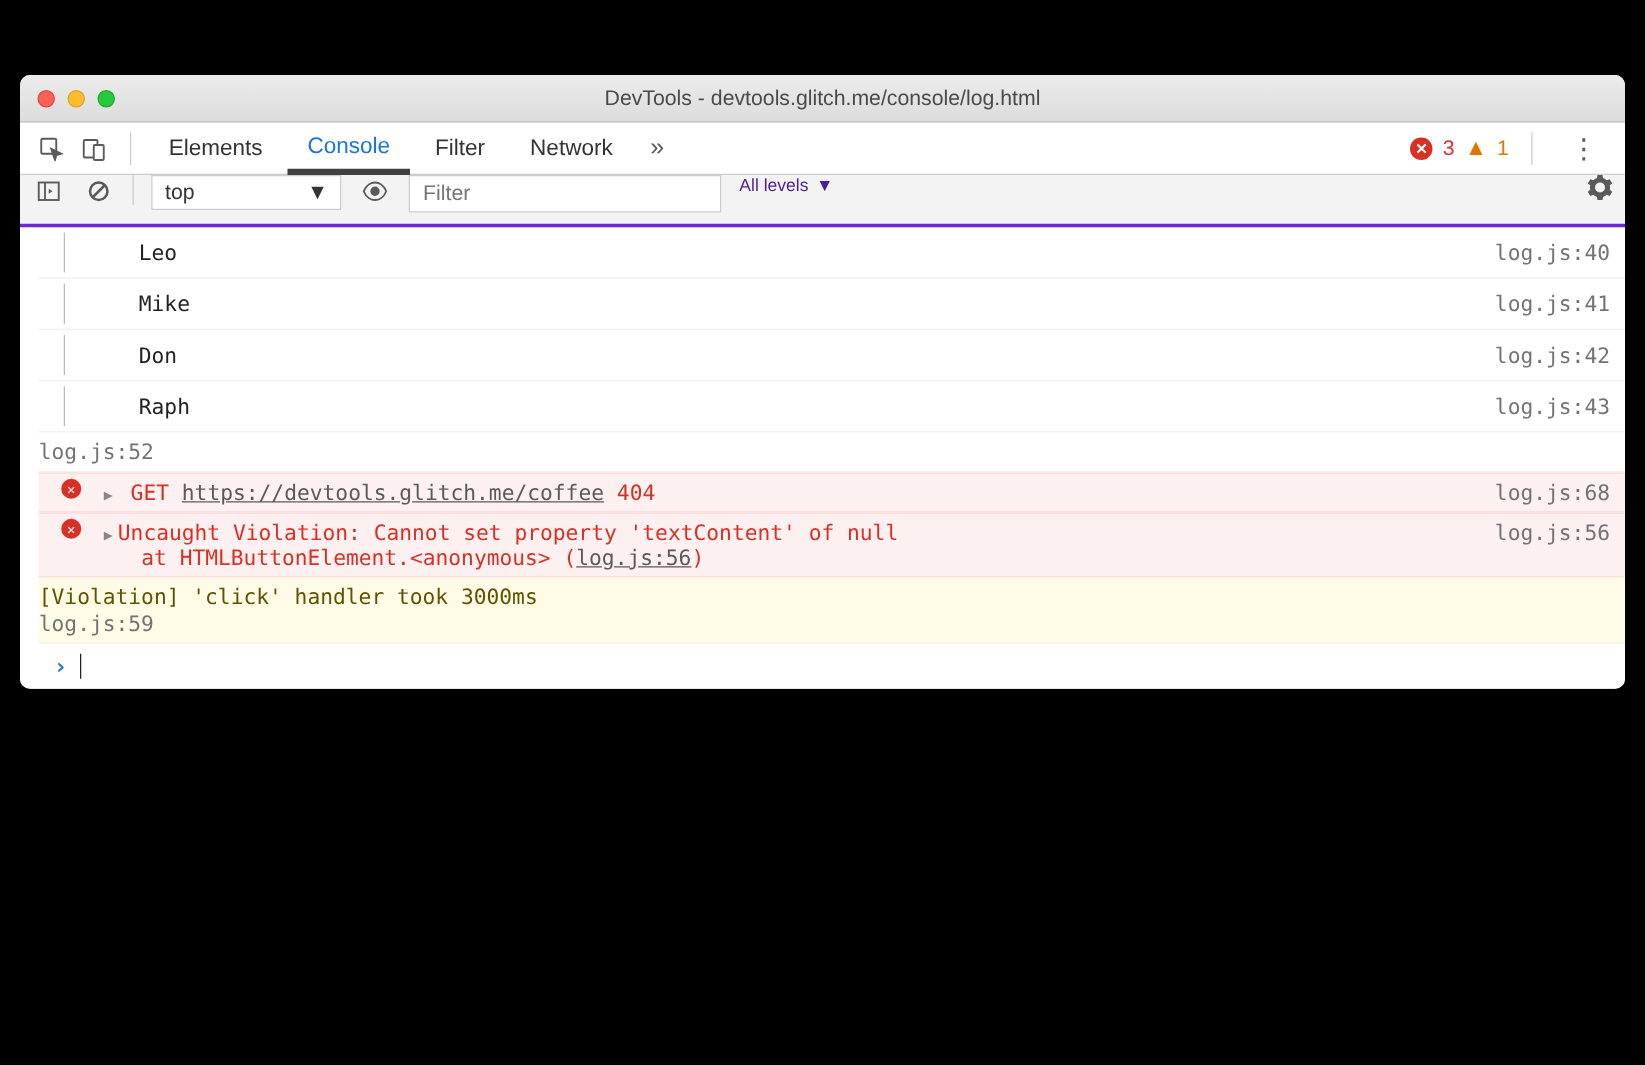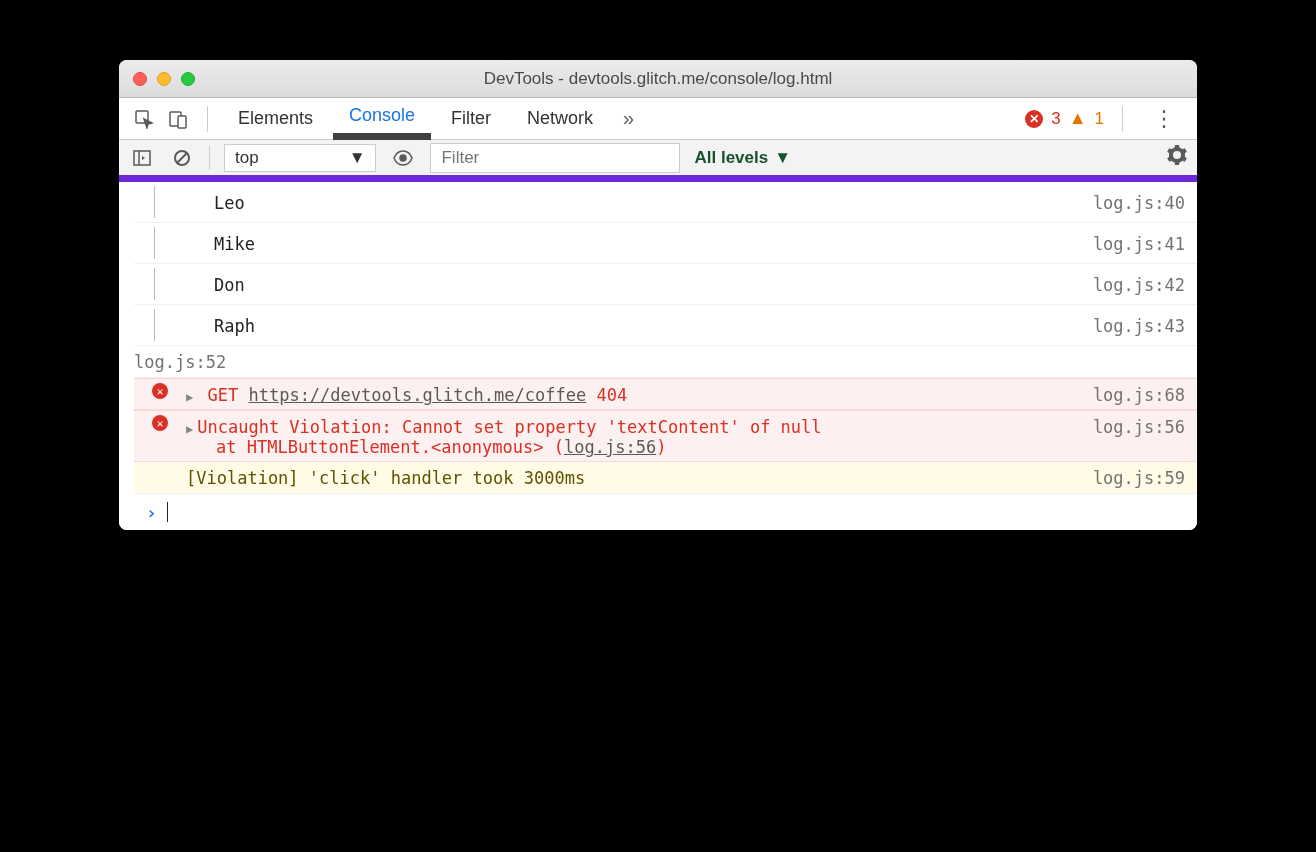--- a/index.html
+++ b/index.html
@@ -7,21 +7,21 @@
   background: #000;
   width: 1316px;
   height: 852px;
   font-family: -apple-system, BlinkMacSystemFont, "Segoe UI", sans-serif;
   display: flex;
   align-items: flex-start;
   justify-content: center;
   padding-top: 60px;
 }
 .window {
-  width: 1078px;
+  width: 1284px;
   background: #fff;
   border-radius: 8px;
   box-shadow: 0 20px 60px rgba(0,0,0,0.5);
   overflow: hidden;
 }
 .titlebar {
   height: 38px;
   background: linear-gradient(#ececec, #dcdcdc);
   border-bottom: 1px solid #b8b8b8;
   display: flex;
@@ -63,21 +63,21 @@
 }
 .tab {
   padding: 0 16px;
   height: 42px;
   display: flex;
   align-items: center;
   font-size: 18px;
   color: #333;
   cursor: pointer;
 }
-.tab.active { color: #1a73e8; border-bottom: 7px solid #404040; margin-bottom: -1px; }
+.tab.active { color: #1a73e8; border-bottom: 5px solid #404040; margin-bottom: -1px; }
 .tab-more {
   font-size: 20px;
   color: #5a5a5a;
   padding: 0 10px;
   cursor: pointer;
 }
 .tab-right {
   margin-left: auto;
   display: flex;
   align-items: center;
@@ -92,23 +92,23 @@
 .err-count { color: #d93025; font-weight: 500; }
 .warn-badge {
   color: #e37400; font-size: 18px;
 }
 .warn-count { color: #e37400; font-weight: 500; }
 .kebab {
   font-size: 22px; color: #5a5a5a; padding: 0 12px; cursor: pointer;
 }
 .filterbar {
   height: 42px;
-  border-bottom: 7px solid #6d28d9;
-  display: flex;
-  align-items: center;
+  border-bottom: 3px solid #6d28d9;
+  display: flex;
+  align-items: flex-start;
   padding: 0 10px;
   gap: 14px;
   background: #f3f3f3;
 }
 .fb-icon {
   width: 26px; height: 26px;
   display: flex; align-items: center; justify-content: center;
   color: #5a5a5a;
 }
 .fb-divider { width: 1px; height: 24px; background: #ccc; }
@@ -126,27 +126,26 @@
 .filter-input {
   border: 1px solid #ccc;
   background: #fff;
   height: 30px;
   padding: 0 10px;
   font-size: 17px;
   color: #000000;
   width: 250px;
 }
 .levels-select {
-  font-size: 17px;
-  color: #14532d;
+  font-size: 14px;
+  color: #4c1d95;
   display: flex;
   align-items: center;
   gap: 6px;
   cursor: pointer;
-  font-weight: bold;
 }
 .gear {
   margin-left: auto;
   font-size: 20px;
   color: #5a5a5a;
   cursor: pointer;
 }
 .console-body {
   background: #fff;
   font-family: Menlo, Consolas, monospace;
@@ -202,20 +201,21 @@
   display: inline-block;
   font-family: Menlo, Consolas, monospace;
 }
 .row-error {
   background: #fdf0f0;
   border-top: 1px solid #fbd7d7;
   border-bottom: 1px solid #fbd7d7;
 }
 .row-warn {
   background: #fffbe6;
+  flex-direction: column;
 }
 .err-icon-sm {
   width: 16px; height: 16px; border-radius: 50%;
   background: #d93025; color: #fff;
   display: inline-flex; align-items: center; justify-content: center;
   font-size: 11px; font-weight: bold;
 }
 .expand-tri {
   color: #888;
   font-size: 12px;

